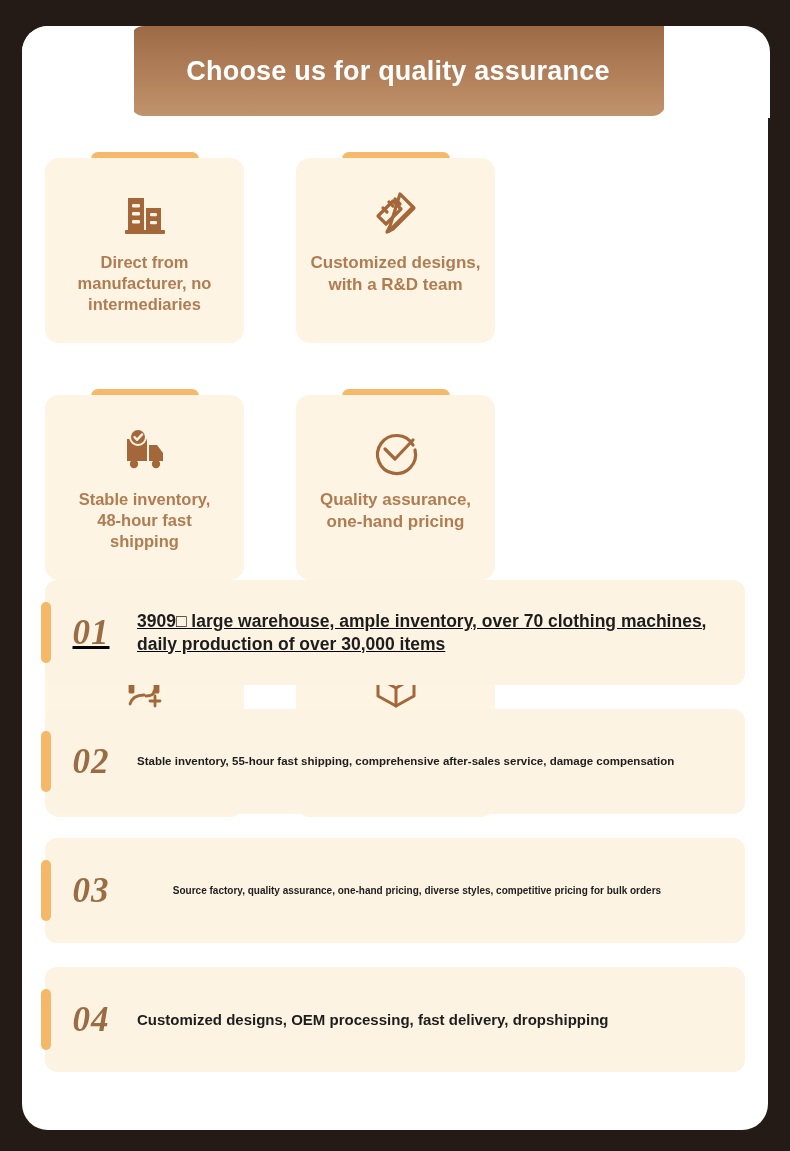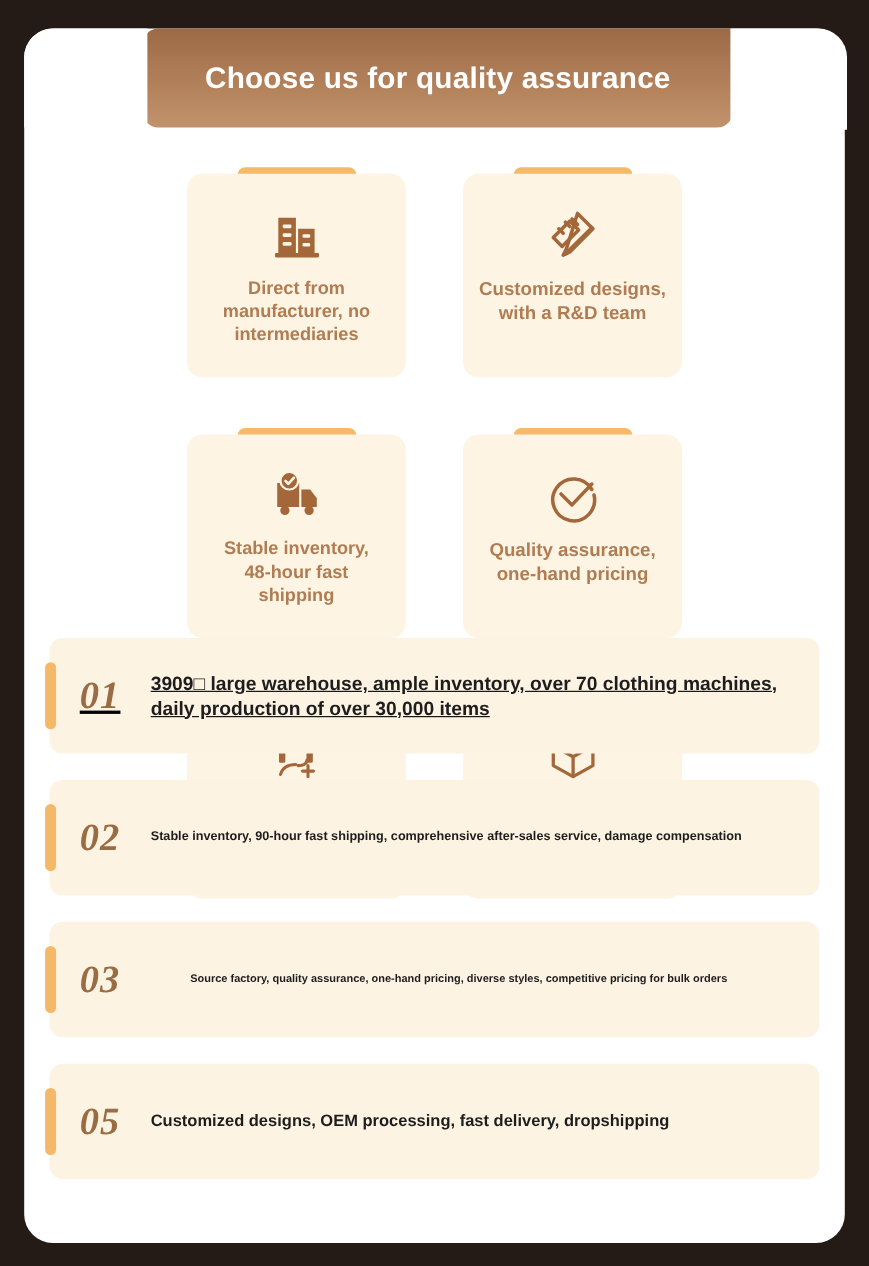--- a/index.html
+++ b/index.html
@@ -89,21 +89,20 @@
   
   .grid {
     position: absolute;
     left: 45px;
     top: 158px;
     width: 700px;
     display: flex;
     flex-wrap: wrap;
     gap: 52px 52px;
     z-index: 2;
-    justify-content: center;
   }
 
   .feature {
     position: relative;
     width: 199px;
     height: 185px;
     background: #fdf4e4;
     border-radius: 14px;
     display: flex;
     flex-direction: column;
@@ -318,30 +317,30 @@
 
     <div class="row r01">
       <div class="bar"></div>
       <div class="num">01</div>
       <div class="rtext">3909□ large warehouse, ample inventory, over 70 clothing machines, daily production of over 30,000 items</div>
     </div>
 
     <div class="row r02">
       <div class="bar"></div>
       <div class="num">02</div>
-      <div class="rtext">Stable inventory, 90-hour fast shipping, comprehensive after-sales service, damage compensation</div>
+      <div class="rtext">Stable inventory, 55-hour fast shipping, comprehensive after-sales service, damage compensation</div>
     </div>
 
     <div class="row r03">
       <div class="bar"></div>
       <div class="num">03</div>
       <div class="rtext">Source factory, quality assurance, one-hand pricing, diverse styles, competitive pricing for bulk orders</div>
     </div>
 
     <div class="row r04">
       <div class="bar"></div>
-      <div class="num">05</div>
+      <div class="num">04</div>
       <div class="rtext">Customized designs, OEM processing, fast delivery, dropshipping</div>
     </div>
 
   </div>
 
 </div>
 
 </body></html>

